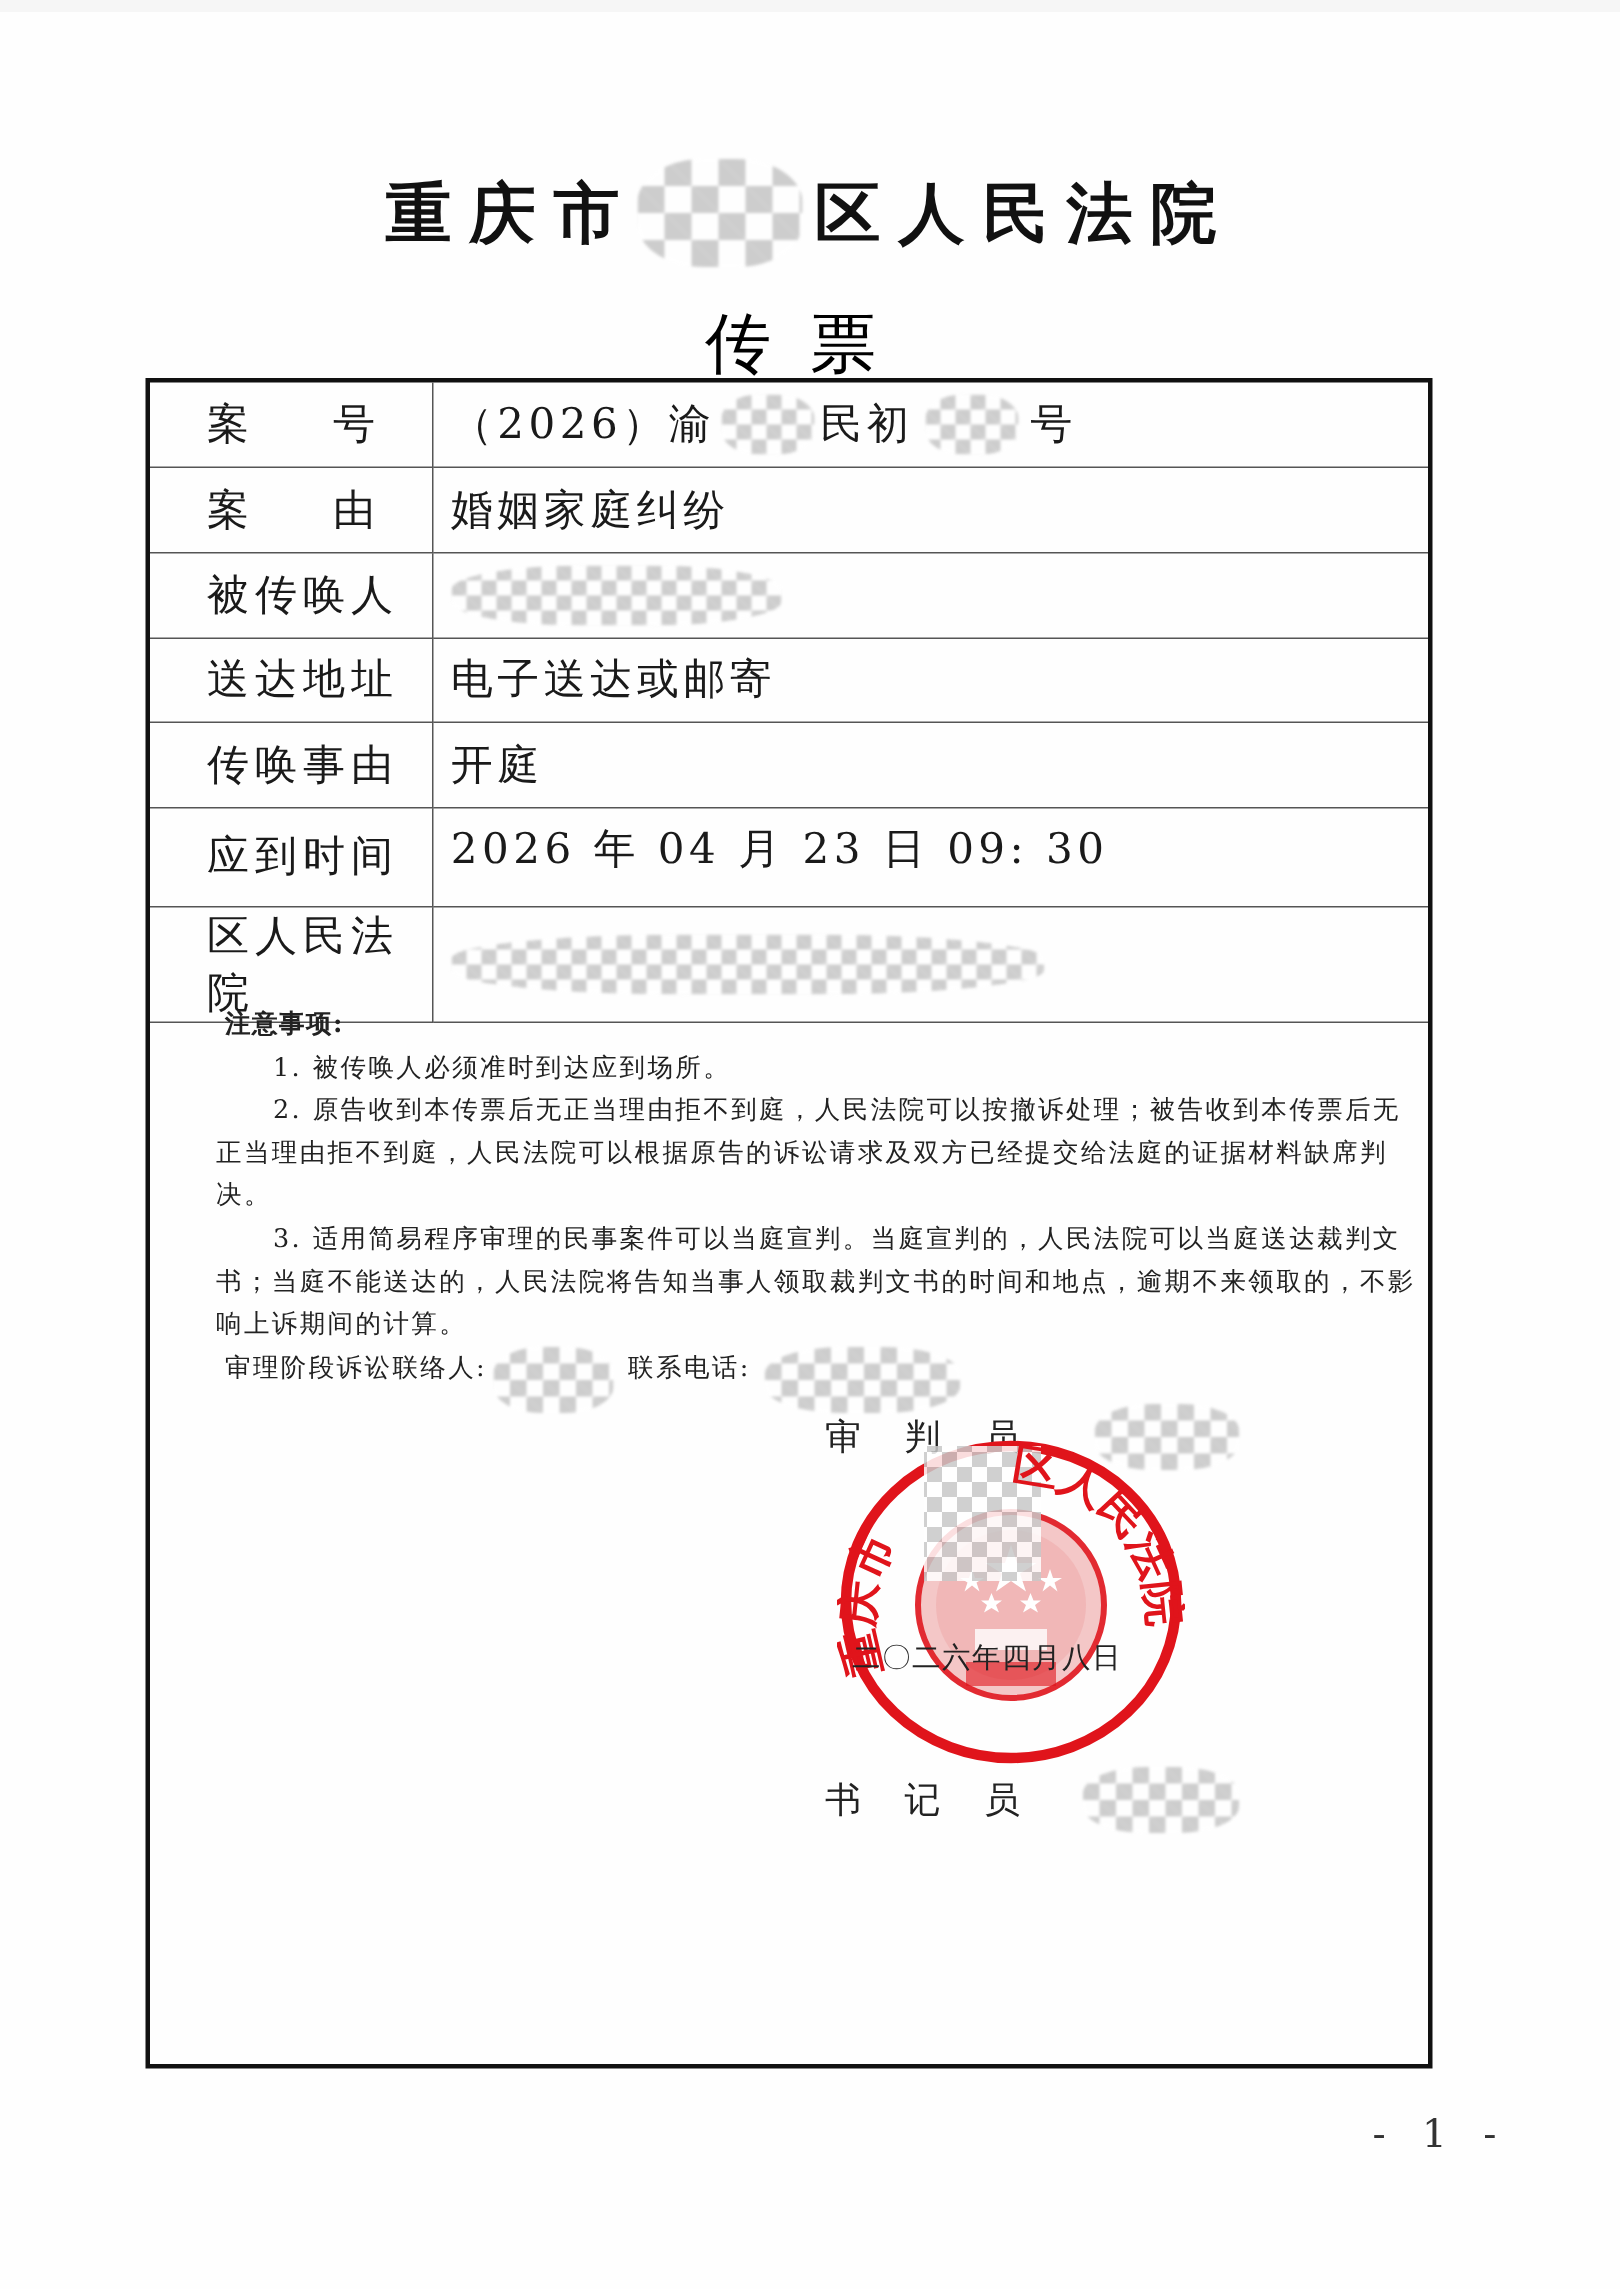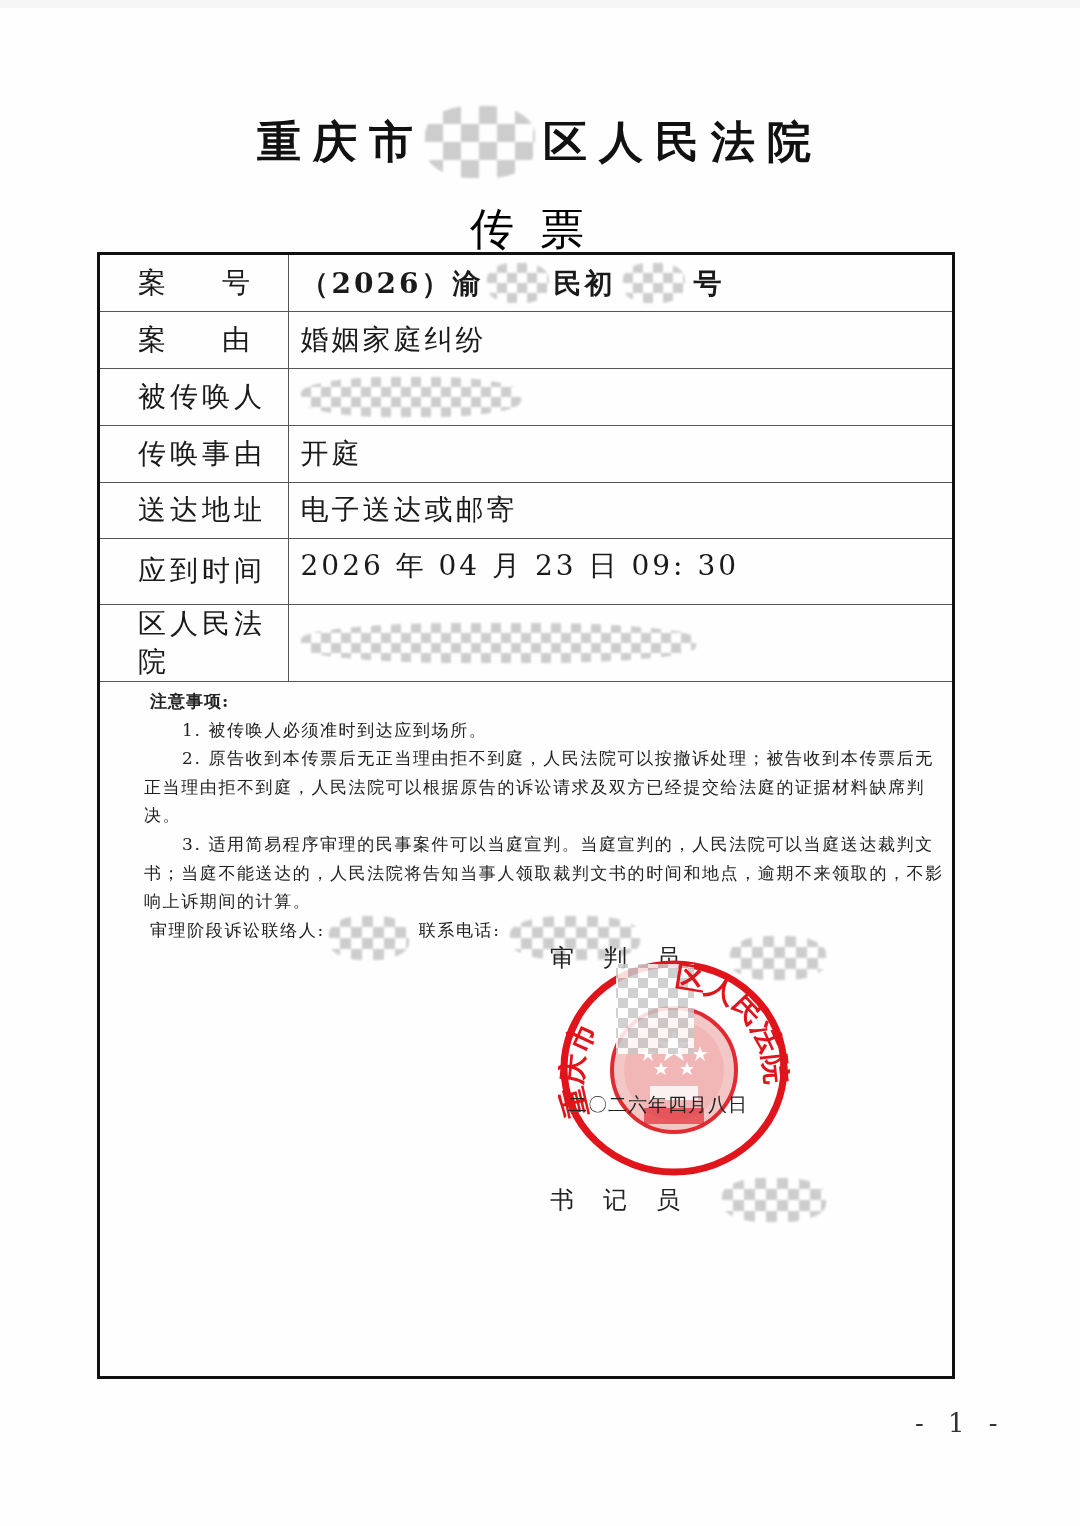--- a/index.html
+++ b/index.html
@@ -53,21 +53,21 @@
     width: 188px; border-right: 1.5px solid #555;
     text-align: left; padding-left: 38px; box-sizing: border-box;
     letter-spacing: 4px;
   }
   table.info td.label.spread { letter-spacing: 0; }
   table.info td.label.spread .l-inner { display: flex; justify-content: space-between; width: 112px; }
   table.info td.value { padding-left: 12px; letter-spacing: 3px; }
   .cell-redact { background-size: 20px 20px; background-position: 0 0, 10px 10px; height: 40px; }
 
   .notes {
-    position: absolute; left: 12px; top: 432px; width: 832px;
+    position: absolute; left: 12px; top: 414px; width: 832px;
     font-size: 17px; line-height: 28.6px; color: #222; letter-spacing: 1.6px;
   }
   .notes .heading { font-weight: bold; padding-left: 38px; font-size: 17px; letter-spacing: 1px; }
   .notes p { margin: 0; }
   .notes .indent { text-indent: 38px; margin-left: 32px; }
   .contact-line { display: flex; align-items: flex-start; padding-left: 38px; height: 30px; }
   .contact-line .redact { background-size: 18px 18px; background-position: 0 0, 9px 9px; }
 
   .sign-row {
     position: absolute; display: flex; align-items: center;
@@ -106,21 +106,21 @@
   <table class="info">
     <tbody>
         <tr style="height:56px">
       <td class="label spread">
         <div class="l-inner">
           <span>案</span>
           <span>号</span>
         </div>
       </td>
       <td class="value">
-        <span style="display:flex;align-items:flex-end;font-weight:bold;">
+        <span style="display:flex;align-items:center;">
           <span>（2026）渝</span>
           <span class="redact cell-redact" style="width: 62px; margin: 0px 4px; background-size: 20px 20px; background-position: 0px 0px, 10px 10px;"></span>
           <span>民初</span>
           <span class="redact cell-redact" style="width: 62px; margin: 0px 8px; background-size: 20px 20px; background-position: 0px 0px, 10px 10px;"></span>
           <span>号</span>
         </span>
       </td>
     </tr>
     <tr style="height:57px">
       <td class="label spread">
@@ -130,27 +130,27 @@
         </div>
       </td>
       <td class="value">婚姻家庭纠纷</td>
     </tr>
     <tr style="height:57px">
       <td class="label">被传唤人</td>
       <td class="value">
         <span class="redact cell-redact" style="width: 220px; background-size: 20px 20px; background-position: 0px 0px, 10px 10px;"></span>
       </td>
     </tr>
-    <tr style="height:57px">
-      <td class="label">传唤事由</td>
-      <td class="value">开庭</td>
-    </tr>
     <tr style="height:56px">
       <td class="label">送达地址</td>
       <td class="value">电子送达或邮寄</td>
+    </tr>
+    <tr style="height:57px">
+      <td class="label">传唤事由</td>
+      <td class="value">开庭</td>
     </tr>
     <tr style="height:66px">
       <td class="label">应到时间</td>
       <td class="value" style="vertical-align:top;padding-top:8px;">2026 年 04 月 23 日  09: 30</td>
     </tr>
     <tr style="height:57px">
       <td class="label">区人民法院</td>
       <td class="value">
         <span class="redact cell-redact" style="width: 395px; background-size: 20px 20px; background-position: 0px 0px, 10px 10px;"></span>
       </td>

